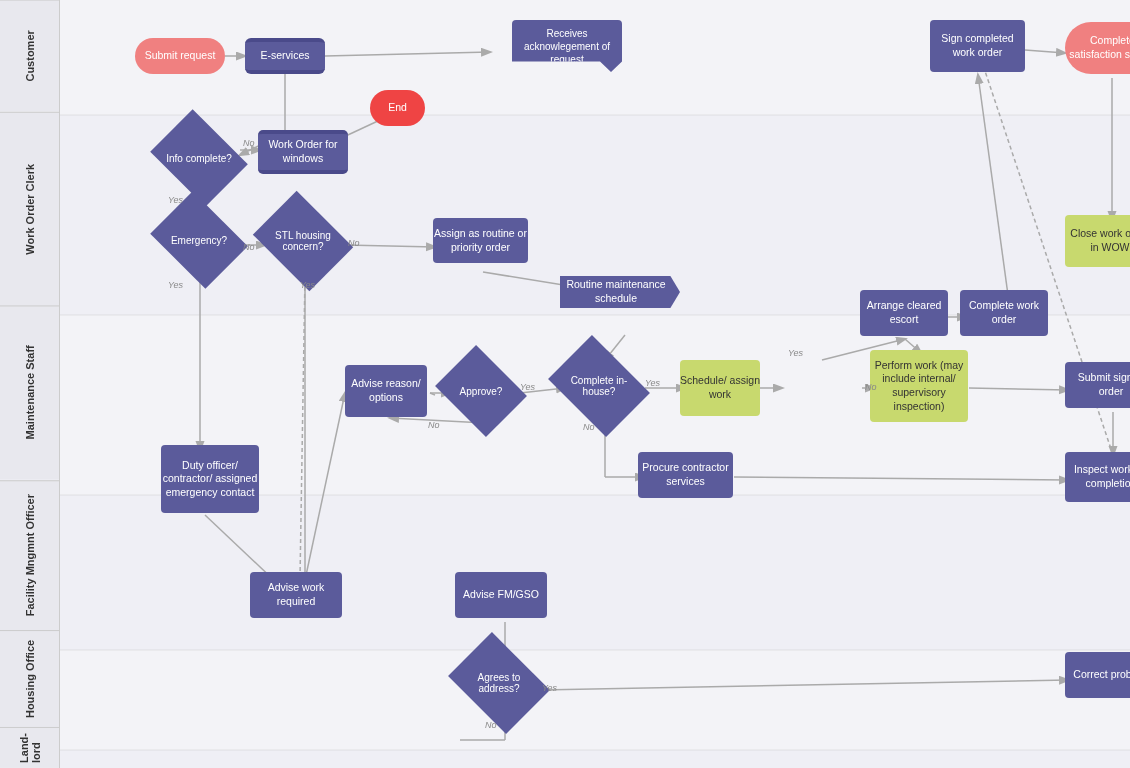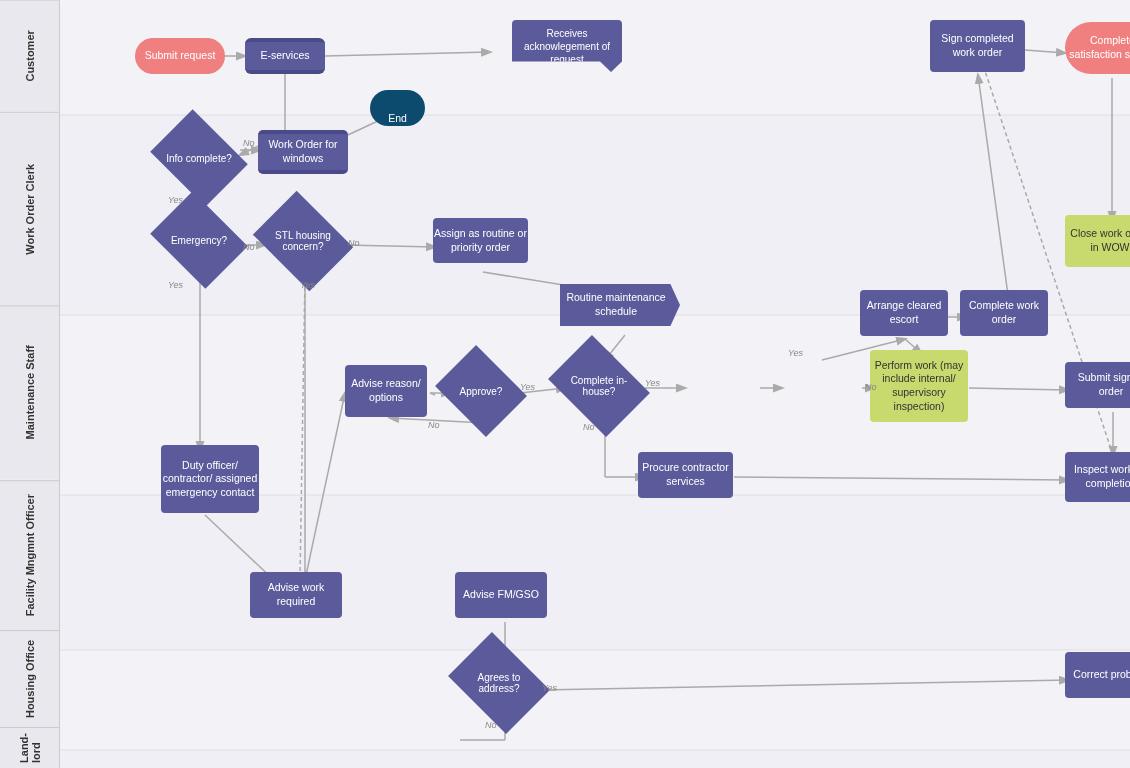--- a/index.html
+++ b/index.html
@@ -75,24 +75,23 @@
       border-radius: 4px;
     }
     
     .oval-salmon {
       background: #f08080;
       color: white;
       border-radius: 50%;
     }
     
     .oval-orange {
-      background: #0c4a6e;
+      background: #ef4444;
       color: white;
       border-radius: 50%;
-      align-items: flex-end;
     }
     
     .diamond {
       background: transparent;
       position: absolute;
     }
     .diamond-inner {
       width: 100%;
       height: 100%;
       background: #5b5b9b;
@@ -286,38 +285,41 @@
 
     <div class="diamond" style="left:203px;top:210px;width:80px;height:62px;">
       <div class="diamond-inner" style="background:#5b5b9b;"></div>
       <div class="diamond-text" style="color:white;font-size:10px;">STL housing concern?</div>
     </div>
 
     <div class="node rect-purple" style="left:373px;top:218px;width:95px;height:45px;">
       <span>Assign as routine or priority order</span>
     </div>
 
-    <div class="node" style="left:500px;top:284px;width:120px;height:42px;background:#5b5b9b;color:white;clip-path:polygon(0% 0%, 92% 0%, 100% 50%, 92% 100%, 0% 100%);display:flex;align-items:center;justify-content:center;padding-right:8px;">
+    <div class="node" style="left:500px;top:276px;width:120px;height:32px;background:#5b5b9b;color:white;clip-path:polygon(0% 0%, 92% 0%, 100% 50%, 92% 100%, 0% 100%);display:flex;align-items:center;justify-content:center;padding-right:8px;">
       <span>Routine maintenance schedule</span>
     </div>
 
     <div class="node rect-purple" style="left:285px;top:365px;width:82px;height:52px;">
       <span>Advise reason/ options</span>
     </div>
 
     <div class="diamond" style="left:385px;top:362px;width:72px;height:58px;">
       <div class="diamond-inner" style="background:#5b5b9b;"></div>
       <div class="diamond-text" style="color:white;font-size:10px;">Approve?</div>
     </div>
 
     <div class="diamond" style="left:498px;top:355px;width:82px;height:62px;">
       <div class="diamond-inner" style="background:#5b5b9b;"></div>
       <div class="diamond-text" style="color:white;font-size:10px;">Complete in-house?</div>
     </div>
 
+    <div class="node rect-green" style="left:620px;top:360px;width:80px;height:56px;">
+      <span>Schedule/ assign work</span>
+    </div>
 
 
     <div class="node rect-purple" style="left:800px;top:290px;width:88px;height:46px;">
       <span>Arrange cleared escort</span>
     </div>
 
     <div class="node rect-purple" style="left:900px;top:290px;width:88px;height:46px;">
       <span>Complete work order</span>
     </div>
 

